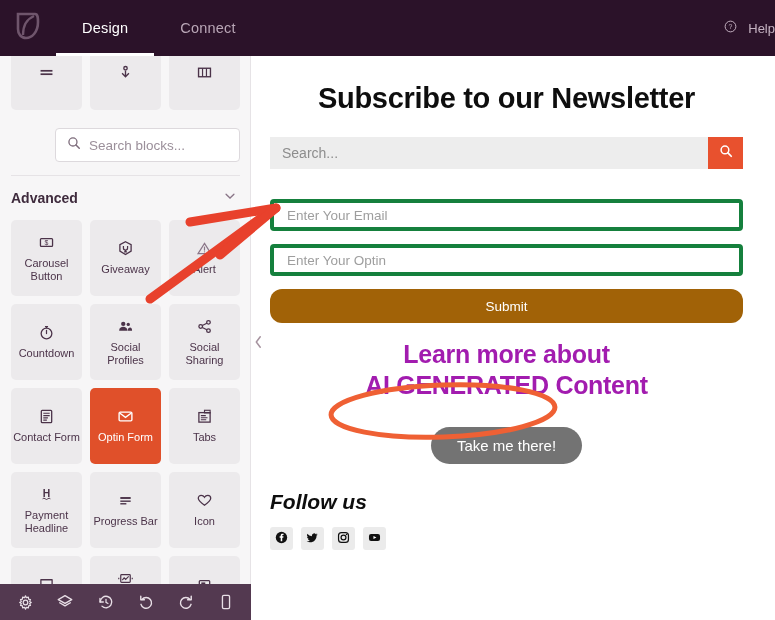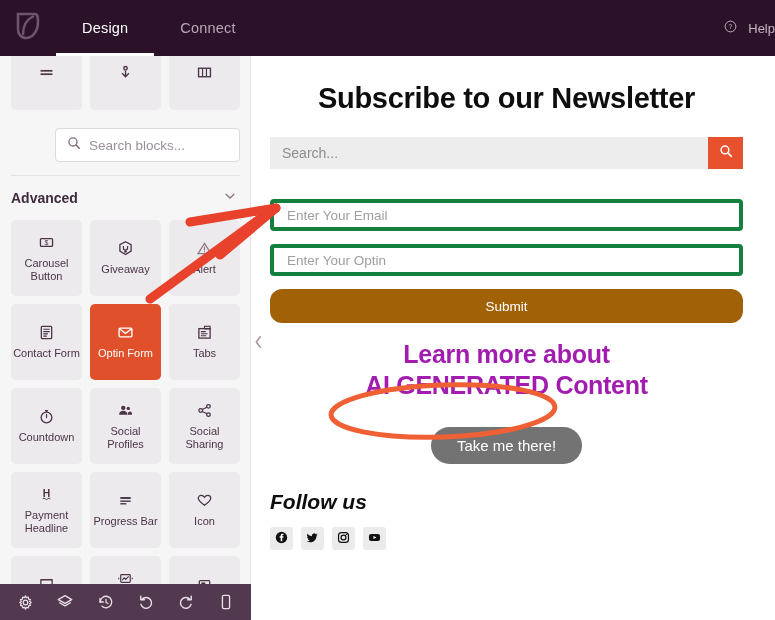--- a/index.html
+++ b/index.html
@@ -260,51 +260,20 @@
             </svg>
           </span>
           <span class="tlabel">Alert</span>
         </div>
       </div>
 
       <div class="tile-row">
         <div class="tile">
           <span>
             <svg width="19" height="19" viewBox="0 0 22 22">
-              <rect x="5" y="3.8" width="12" height="14.4" rx="1" fill="none" stroke="#4b3349" stroke-width="1.5"></rect>
-              <path d="M7.3 7.2 H14.7 M7.3 10 H14.7 M7.3 12.6 H12.6 M7.3 15.2 H11.4" stroke="#4b3349" stroke-width="1.2"></path>
-            </svg>
-          </span>
-          <span class="tlabel">Contact Form</span>
-        </div>
-        <div class="tile selected">
-          <span>
-            <svg width="19" height="19" viewBox="0 0 22 22">
-              <rect x="3.6" y="6" width="14.8" height="10" rx="1.3" fill="none" stroke="#ffffff" stroke-width="1.6"></rect>
-              <path d="M4.2 7 L11 12 L17.8 7" fill="none" stroke="#ffffff" stroke-width="1.6"></path>
-            </svg>
-          </span>
-          <span class="tlabel">Optin Form</span>
-        </div>
-        <div class="tile">
-          <span>
-            <svg width="19" height="19" viewBox="0 0 22 22">
-              <rect x="4.5" y="6.5" width="13" height="11" fill="none" stroke="#4b3349" stroke-width="1.5"></rect>
-              <rect x="11" y="3.8" width="6.5" height="3" fill="none" stroke="#4b3349" stroke-width="1.3"></rect>
-              <path d="M6.8 10 H12.5 M6.8 12.4 H14.5 M6.8 14.8 H13" stroke="#4b3349" stroke-width="1.2"></path>
-            </svg>
-          </span>
-          <span class="tlabel">Tabs</span>
-        </div>
-      </div>
-
-      <div class="tile-row">
-        <div class="tile">
-          <span>
-            <svg width="19" height="19" viewBox="0 0 22 22">
               <circle cx="11" cy="12.2" r="6.2" fill="none" stroke="#4b3349" stroke-width="1.5"></circle>
               <path d="M11 8.6 V12.2" stroke="#4b3349" stroke-width="1.4" stroke-linecap="round"></path>
               <path d="M9.2 4.2 H12.8 M11 4.2 V6" stroke="#4b3349" stroke-width="1.4"></path>
             </svg>
           </span>
           <span class="tlabel">Countdown</span>
         </div>
         <div class="tile">
           <span>
             <svg width="19" height="19" viewBox="0 0 22 22">
@@ -319,20 +288,51 @@
         <div class="tile">
           <span>
             <svg width="19" height="19" viewBox="0 0 22 22">
               <circle cx="15.6" cy="6.2" r="2.1" fill="none" stroke="#4b3349" stroke-width="1.5"></circle>
               <circle cx="6.6" cy="11" r="2.1" fill="none" stroke="#4b3349" stroke-width="1.5"></circle>
               <circle cx="15.6" cy="15.8" r="2.1" fill="none" stroke="#4b3349" stroke-width="1.5"></circle>
               <path d="M8.5 9.9 L13.7 7.2 M8.5 12.1 L13.7 14.8" stroke="#4b3349" stroke-width="1.4"></path>
             </svg>
           </span>
           <span class="tlabel">Social Sharing</span>
+        </div>
+      </div>
+
+      <div class="tile-row">
+        <div class="tile">
+          <span>
+            <svg width="19" height="19" viewBox="0 0 22 22">
+              <rect x="5" y="3.8" width="12" height="14.4" rx="1" fill="none" stroke="#4b3349" stroke-width="1.5"></rect>
+              <path d="M7.3 7.2 H14.7 M7.3 10 H14.7 M7.3 12.6 H12.6 M7.3 15.2 H11.4" stroke="#4b3349" stroke-width="1.2"></path>
+            </svg>
+          </span>
+          <span class="tlabel">Contact Form</span>
+        </div>
+        <div class="tile selected">
+          <span>
+            <svg width="19" height="19" viewBox="0 0 22 22">
+              <rect x="3.6" y="6" width="14.8" height="10" rx="1.3" fill="none" stroke="#ffffff" stroke-width="1.6"></rect>
+              <path d="M4.2 7 L11 12 L17.8 7" fill="none" stroke="#ffffff" stroke-width="1.6"></path>
+            </svg>
+          </span>
+          <span class="tlabel">Optin Form</span>
+        </div>
+        <div class="tile">
+          <span>
+            <svg width="19" height="19" viewBox="0 0 22 22">
+              <rect x="4.5" y="6.5" width="13" height="11" fill="none" stroke="#4b3349" stroke-width="1.5"></rect>
+              <rect x="11" y="3.8" width="6.5" height="3" fill="none" stroke="#4b3349" stroke-width="1.3"></rect>
+              <path d="M6.8 10 H12.5 M6.8 12.4 H14.5 M6.8 14.8 H13" stroke="#4b3349" stroke-width="1.2"></path>
+            </svg>
+          </span>
+          <span class="tlabel">Tabs</span>
         </div>
       </div>
 
       <div class="tile-row">
         <div class="tile">
           <span>
             <svg width="19" height="19" viewBox="0 0 22 22">
               <text x="11" y="13.5" font-size="12" font-weight="bold" fill="#4b3349" text-anchor="middle" font-family="Liberation Sans, sans-serif">H</text>
               <path d="M6.5 16 q1.5 -1.6 3 0 q1.5 1.6 3 0 q1.5 -1.6 3 0" fill="none" stroke="#4b3349" stroke-width="1.1"></path>
             </svg>

